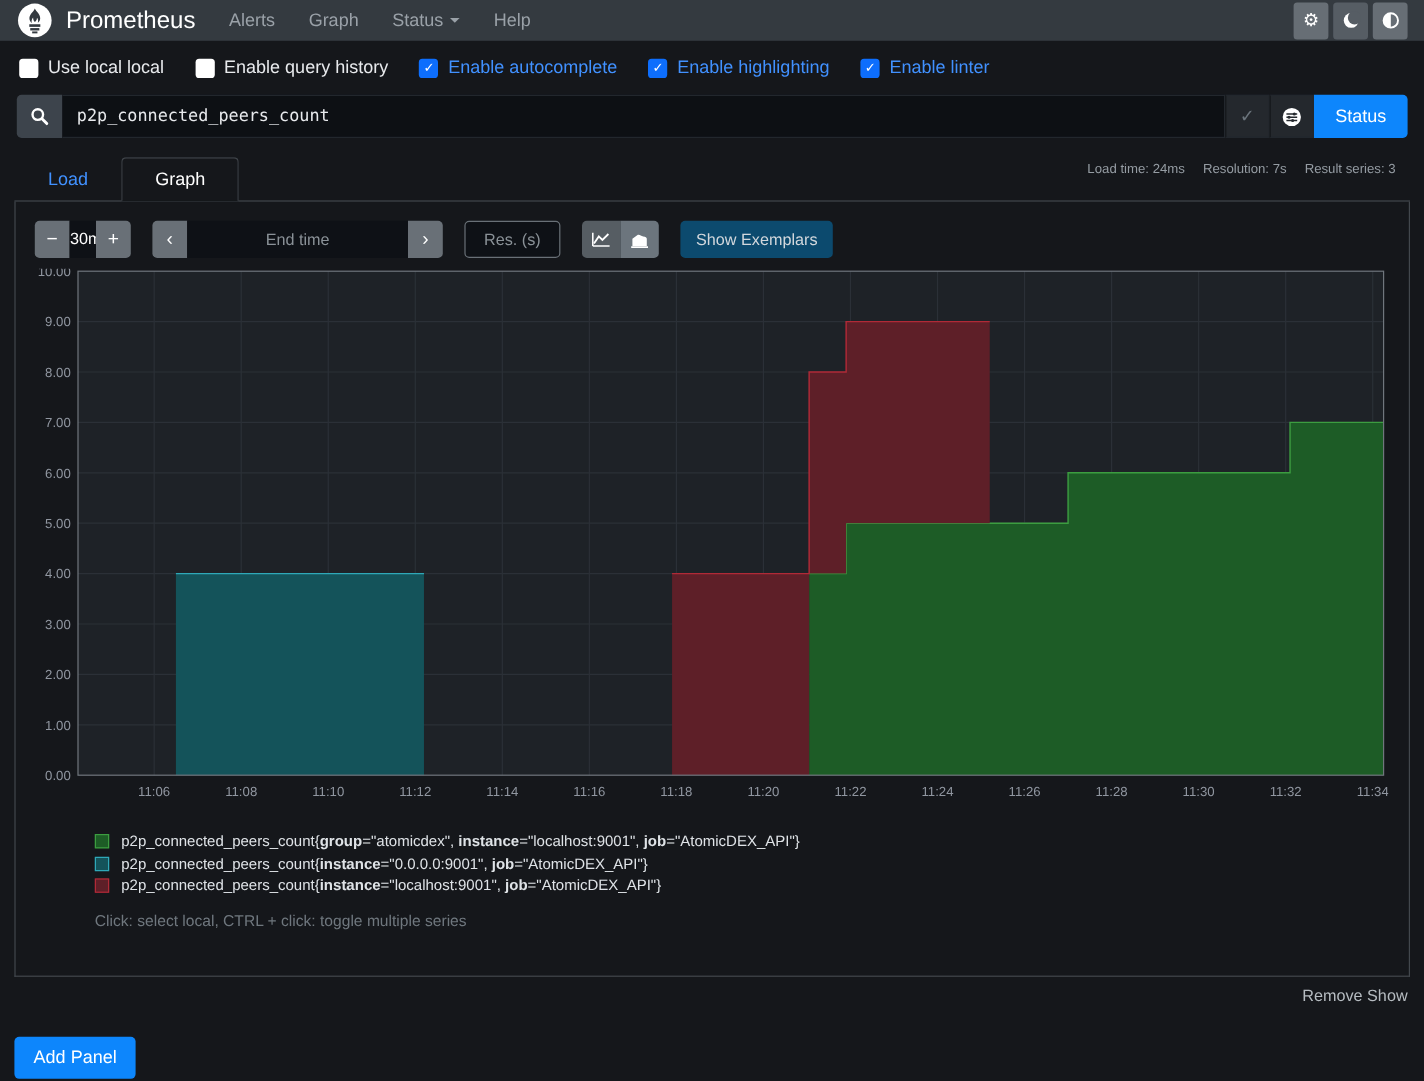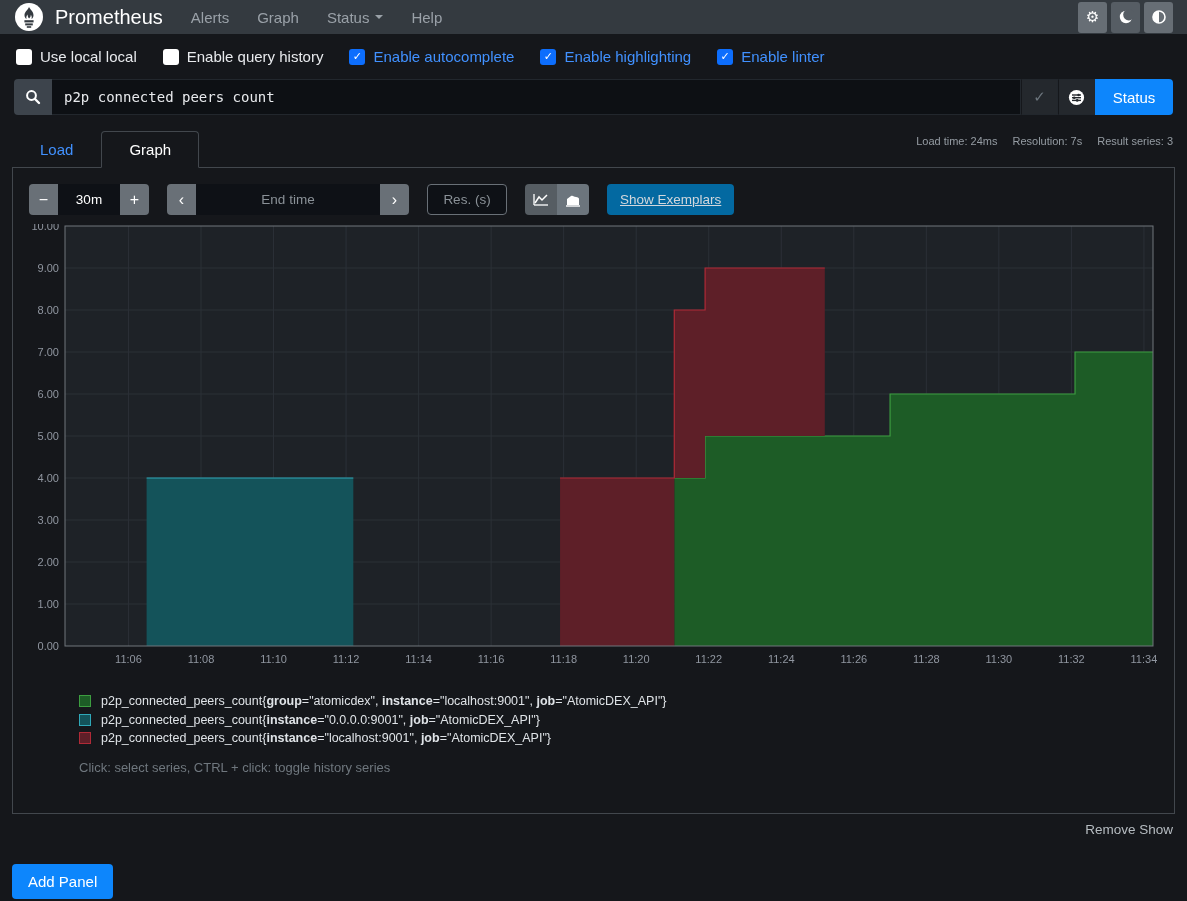--- a/index.html
+++ b/index.html
@@ -30,37 +30,37 @@
   .q-addon { width:38px; background:#3d444c; border-radius:4px 0 0 4px; display:flex; align-items:center; justify-content:center; }
   .q-input { flex:1; background:#0d1014; border:1px solid #22272d; border-left:none; color:#e8eaed;
     font-family:"DejaVu Sans Mono", monospace; font-size:14px; padding:0 12px; outline:none; }
   .q-btn { width:37px; background:#24282d; border:1px solid #22272d; border-left:1px solid #15171b; display:flex; align-items:center; justify-content:center; cursor:pointer; color:#6c757d; font-size:15px; }
   .execute { width:78px; background:#0d86fc; color:#fff; font-size:15px; border:none; border-radius:0 4px 4px 0; cursor:pointer; font-family:inherit; }
   
   .tabrow { position:relative; margin:10px 12px 0 12px; display:flex; border-bottom:1px solid #42474d; }
   .tab { padding:9px 27px; font-size:15px; cursor:pointer; border:1px solid transparent; border-radius:4px 4px 0 0; margin-bottom:-1px; }
   .tab.inactive { color:#4191ff; }
   .tab.active { color:#fff; border-color:#42474d #42474d #15171b #42474d; background:#15171b; }
-  .stats { position:absolute; right:2px; top:4px; font-size:11px; color:#959ca3; display:flex; gap:15px; }
+  .stats { position:absolute; right:12px; top:4px; font-size:11px; color:#959ca3; display:flex; gap:15px; }
   
   .panel { margin:0 12px; border:1px solid #42474d; border-top:none; padding:16px 16px 38px 16px; }
   .controls { display:flex; gap:18px; align-items:center; }
   .grp { display:flex; }
   .gbtn { width:29px; height:31px; background:#697077; border:none; color:#fff; font-size:16px; cursor:pointer; display:flex; align-items:center; justify-content:center; }
   .gbtn.left { border-radius:4px 0 0 4px; }
   .gbtn.right { border-radius:0 4px 4px 0; }
   .ginput { height:31px; background:#0e1116; border:none; color:#fff; font-size:13.5px; text-align:center; outline:none; font-family:inherit; }
   .ginput::placeholder { color:#8a9197; }
-  .dur { width:62px; }
+  .dur { width:22px; }
   .endtime { width:184px; }
   .res { width:80px; border:1px solid #697077; border-radius:4px; background:#0e1116; }
   .mode-btn { width:32px; height:31px; border:none; background:#6c757d; display:flex; align-items:center; justify-content:center; cursor:pointer; }
   .mode-btn.first { border-radius:4px 0 0 4px; background:#565d63; }
   .mode-btn.last { border-radius:0 4px 4px 0; }
-  .exemplars { height:31px; padding:0 13px; background:#0369a1; border:none; border-radius:4px; color:#d2d7dc; font-size:13.5px; cursor:pointer; font-family:inherit;text-decoration:underline; }
+  .exemplars { height:31px; padding:0 13px; background:#0c4a6e; border:none; border-radius:4px; color:#d2d7dc; font-size:13.5px; cursor:pointer; font-family:inherit; }
   .chart-wrap { margin-top:9px; }
   svg.graph { display:block; }
   
   .legend { margin:20px 0 0 50px; }
   .legend-row { display:flex; align-items:center; gap:10px; font-size:12.5px; color:#dfe3e7; line-height:18.5px; cursor:pointer; }
   .swatch { width:12px; height:12px; flex:0 0 12px; }
   .legend-hint { margin:12px 0 0 50px; font-size:13px; color:#6f777e; }
   .remove-row { margin:8px 14px 0 0; text-align:right; font-size:13.5px; color:#b6bcc1; }
   .remove-link { cursor:pointer; }
   .addpanel { margin:27px 0 0 12px; background:#0d86fc; color:#fff; border:none; border-radius:4px; font-size:15px; padding:9px 16px; cursor:pointer; font-family:inherit; }
@@ -278,21 +278,21 @@
       </div>
       <div class="legend-row">
         <span class="swatch" style="border: 1px solid rgb(47, 168, 184); background: rgb(20, 83, 90);"></span>
         <span>p2p_connected_peers_count{<b>instance</b>="0.0.0.0:9001", <b>job</b>="AtomicDEX_API"}</span>
       </div>
       <div class="legend-row">
         <span class="swatch" style="border: 1px solid rgb(176, 42, 55); background: rgb(94, 31, 40);"></span>
         <span>p2p_connected_peers_count{<b>instance</b>="localhost:9001", <b>job</b>="AtomicDEX_API"}</span>
       </div>
     </div>
-  <div class="legend-hint">Click: select series, CTRL + click: toggle history series</div>
+  <div class="legend-hint">Click: select local, CTRL + click: toggle multiple series</div>
 </div>
 
 <div class="remove-row"><span class="remove-link">Remove Show</span></div>
 
 <button class="addpanel">Add Panel</button>
 
 
 
 
 </body></html>

